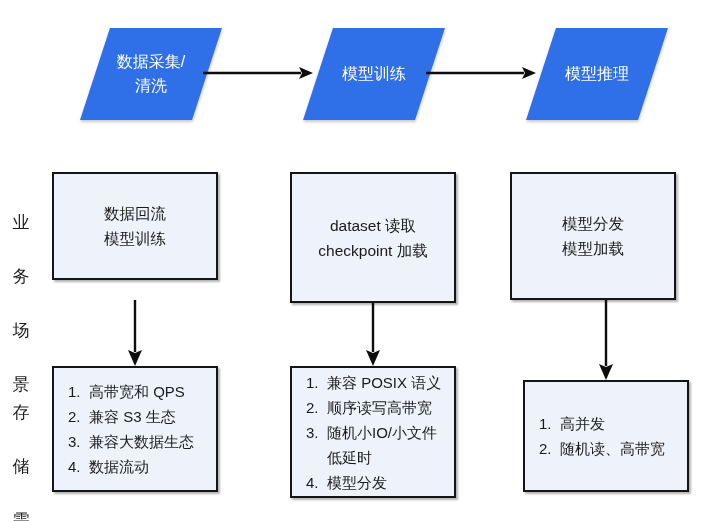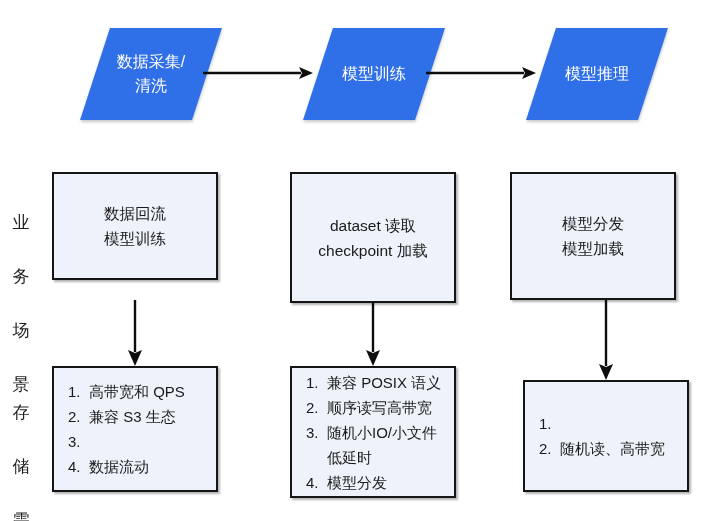--- a/index.html
+++ b/index.html
@@ -211,20 +211,21 @@
       <div class="li">
         <span class="num">1.</span>
         <span class="txt">高带宽和 QPS</span>
       </div>
       <div class="li">
         <span class="num">2.</span>
         <span class="txt">兼容 S3 生态</span>
       </div>
       <div class="li">
         <span class="num">3.</span>
+        <span class="txt">兼容大数据生态</span>
       </div>
       <div class="li">
         <span class="num">4.</span>
         <span class="txt">数据流动</span>
       </div>
     </div>
   </div>
 
   <div class="box" id="box-req-2">
     <div class="req-list">
@@ -245,20 +246,21 @@
         <span class="num">4.</span>
         <span class="txt">模型分发</span>
       </div>
     </div>
   </div>
 
   <div class="box" id="box-req-3">
     <div class="req-list">
       <div class="li">
         <span class="num">1.</span>
+        <span class="txt">高并发</span>
       </div>
       <div class="li">
         <span class="num">2.</span>
         <span class="txt">随机读、高带宽</span>
       </div>
     </div>
   </div>
 
 </div>
 

